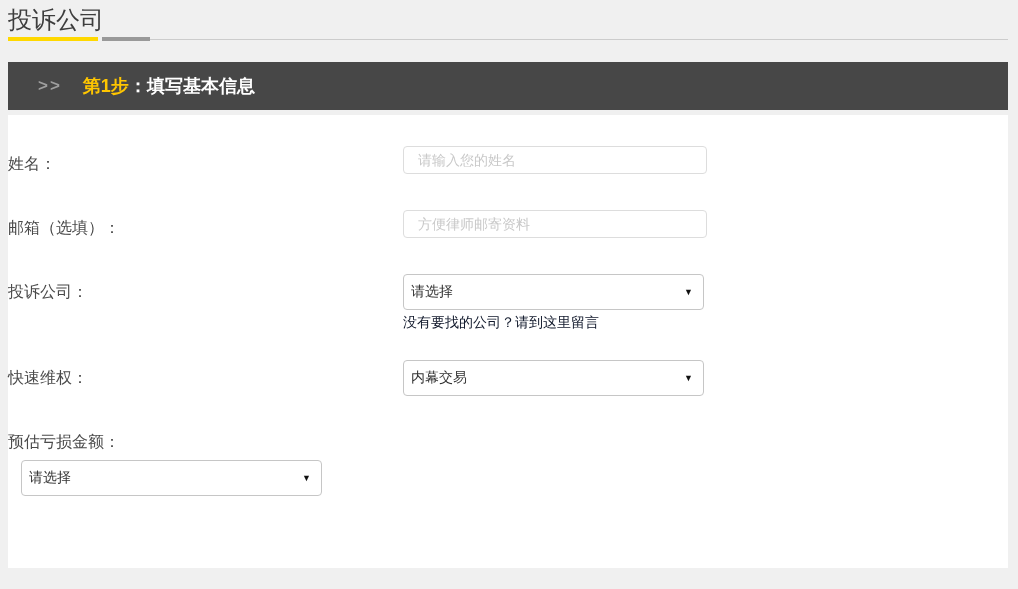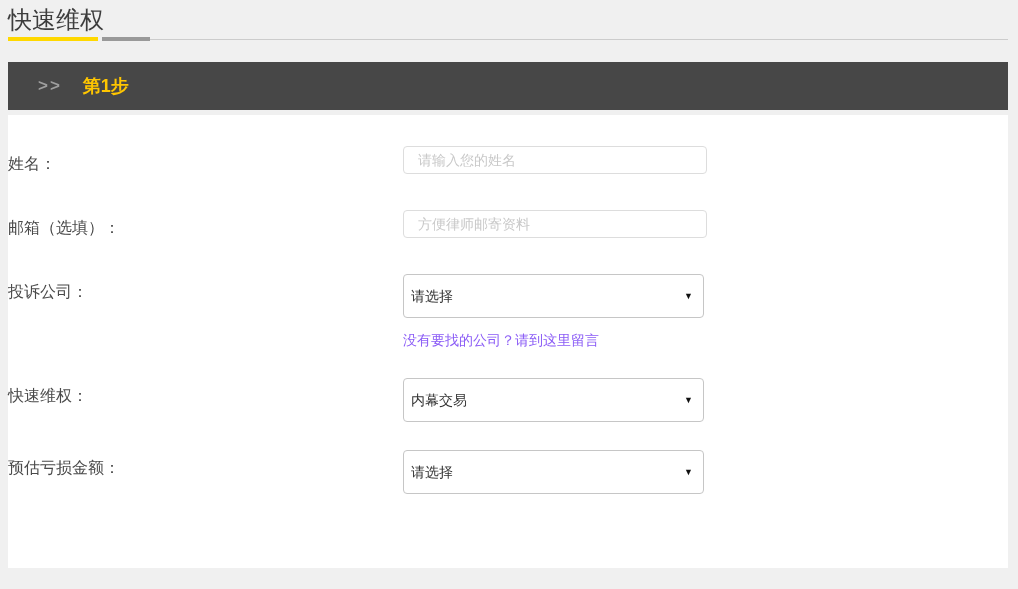--- a/index.html
+++ b/index.html
@@ -56,21 +56,21 @@
   }
 
   
   .card {
     margin-top: 5px;
     background: #ffffff;
     padding: 31px 0 52px 0;
     min-height: 453px;
   }
   .form-row { display: flex; margin-bottom: 28px; }
-  .form-row:last-child { margin-bottom: 0; }
+  .form-row:last-child { margin-bottom: 0; flex-direction: column; }
   .form-label {
     width: 382px;
     flex-shrink: 0;
     text-align: left;
     font-size: 16px;
     color: #4a4a4a;
     line-height: 36px;
   }
   .control-col { margin-left: 13px; }
 
@@ -87,65 +87,66 @@
     font-family: inherit;
   }
   .form-input::placeholder { color: #c9c9c9; opacity: 1; }
 
   .select-wrap { position: relative; width: 301px; }
   .form-select {
     -webkit-appearance: none;
     -moz-appearance: none;
     appearance: none;
     width: 100%;
-    height: 44px;
+    height: 36px;
     border: 1px solid #c6c6c6;
     border-radius: 4px;
     background: #ffffff;
     padding: 0 26px 0 7px;
     font-size: 14px;
     color: #333333;
     outline: none;
-    font-family: Liberation Sans, sans-serif;
+    font-family: Liberation Mono, monospace;
   }
   .select-arrow {
     position: absolute;
     right: 11px;
     top: 50%;
     transform: translateY(-50%);
     font-size: 9px;
     color: #111111;
     pointer-events: none;
     line-height: 1;
   }
   .help-text {
-    margin-top: 13px;
+    margin-top: 3px;
     font-size: 14px;
     line-height: 19px;
-    color: #8b5cf6;
+    color: #0f172a;
     cursor: pointer;
   }
 </style>
 </head>
 <body>
 
 <div class="page">
 
   <div class="page-header">
-    <h1 class="page-title">快速维权</h1>
+    <h1 class="page-title">投诉公司</h1>
     <div class="title-underline">
       <span class="u-yellow"></span>
       <span class="u-gray"></span>
       <span class="u-line"></span>
     </div>
   </div>
 
   <div class="step-bar">
     <span class="chevrons">&gt;&gt;</span>
     <span class="step-num">第1步</span>
+    <span class="step-title">：填写基本信息</span>
   </div>
 
   <div class="card">
     <form>
 
       <div class="form-row">
         <label class="form-label">姓名：</label>
         <div class="control-col">
           <input type="text" class="form-input" placeholder="请输入您的姓名" style="">
         </div>

